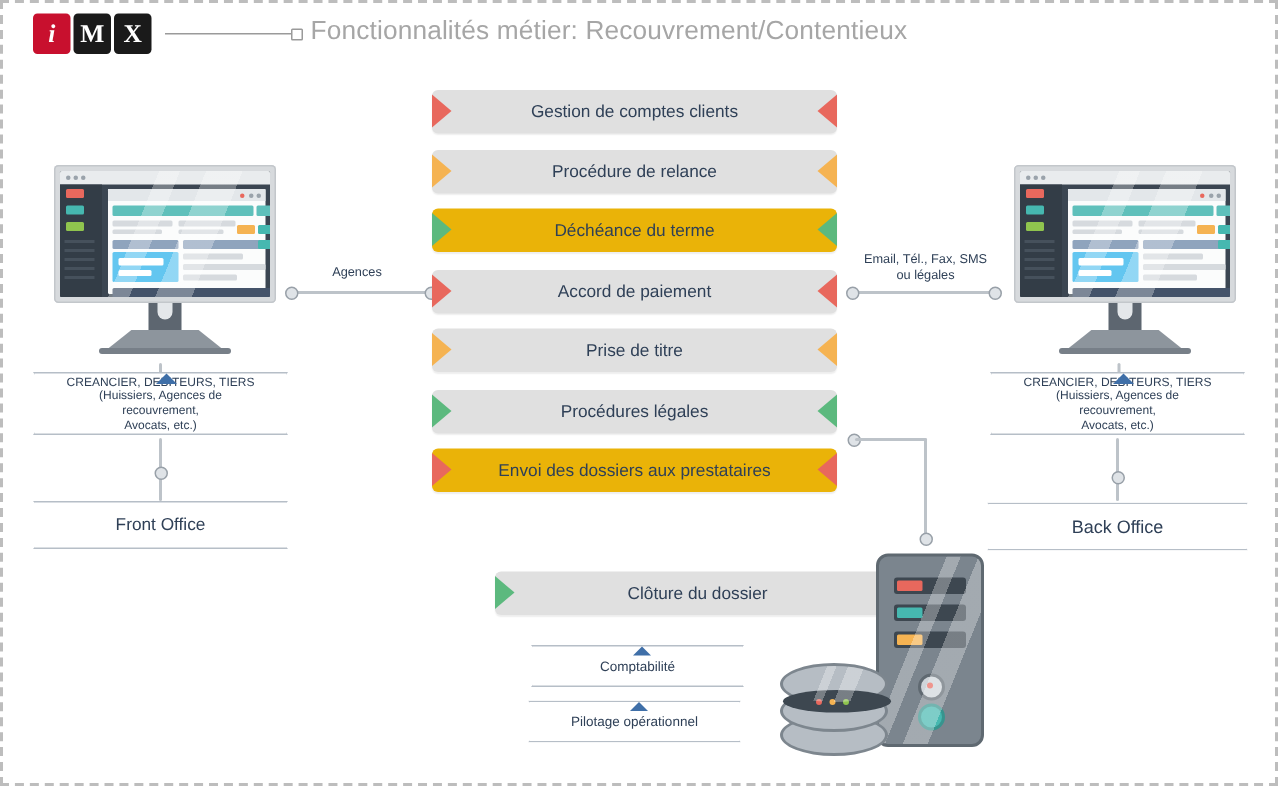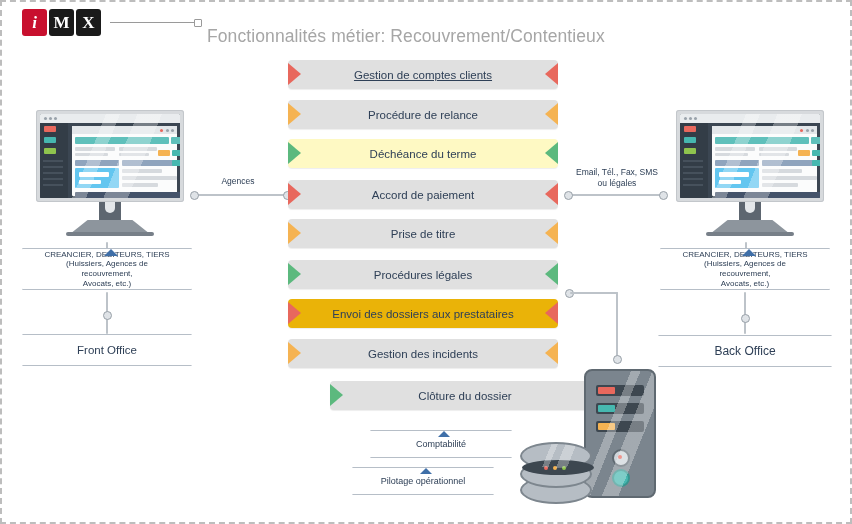--- a/index.html
+++ b/index.html
@@ -45,21 +45,21 @@
   #title-dot{
     position:absolute;
     left:192px; top:17px;
     width:6px;height:6px;
     border:1px solid #9a9a9a;
     background:#ffffff;
     border-radius:1px;
   }
   #title{
     position:absolute;
-    left:205px; top:24px;
+    left:205px; top:8px;
     font-size:17.5px;
     color:#a6a6a6;
     letter-spacing:0.1px;
     white-space:nowrap;
   }
 
   
   .monitor{position:absolute;width:160px;height:132px;}
   .mon-bezel{
     position:absolute;left:6px;top:4px;
@@ -340,31 +340,31 @@
   <div class="conn-dot" style="left:281px;top:189px;"></div>
 
   <div class="conn-lbl" style="left:560px;top:165px;width:110px;">
     <div>Email, Tél., Fax, SMS</div>
     <div>ou légales</div>
   </div>
   <div class="conn-h" style="left:566px;top:192px;width:96px;"></div>
   <div class="conn-dot" style="left:562px;top:189px;"></div>
   <div class="conn-dot" style="left:657px;top:189px;"></div>
 
-  <div class="pbar" style="top: 58px; background: rgb(224, 224, 224); color: rgb(47, 64, 87); text-decoration: underline;">
+  <div class="pbar" style="top: 58px; background: rgb(224, 224, 224); color: rgb(47, 64, 87);">
     <span class="tri-l" style="border-left-color: rgb(232, 104, 93);"></span>
     <span class="tri-r" style="border-right-color: rgb(232, 104, 93);"></span>
     <span class="lbl">Gestion de comptes clients</span>
   </div>
   <div class="pbar" style="top: 98px; background: rgb(224, 224, 224); color: rgb(47, 64, 87);">
     <span class="tri-l" style="border-left-color: rgb(245, 179, 82);"></span>
     <span class="tri-r" style="border-right-color: rgb(245, 179, 82);"></span>
     <span class="lbl">Procédure de relance</span>
   </div>
-  <div class="pbar" style="top: 137px; background: #fef9c3; color: rgb(47, 64, 87);">
+  <div class="pbar" style="top: 137px; background: #eab308; color: rgb(47, 64, 87);">
     <span class="tri-l" style="border-left-color: rgb(92, 185, 126);"></span>
     <span class="tri-r" style="border-right-color: rgb(92, 185, 126);"></span>
     <span class="lbl">Déchéance du terme</span>
   </div>
   <div class="pbar" style="top: 178px; background: rgb(224, 224, 224); color: rgb(47, 64, 87);">
     <span class="tri-l" style="border-left-color: rgb(232, 104, 93);"></span>
     <span class="tri-r" style="border-right-color: rgb(232, 104, 93);"></span>
     <span class="lbl">Accord de paiement</span>
   </div>
   <div class="pbar" style="top: 217px; background: rgb(224, 224, 224); color: rgb(47, 64, 87);">
@@ -375,37 +375,32 @@
   <div class="pbar" style="top: 258px; background: rgb(224, 224, 224); color: rgb(47, 64, 87);">
     <span class="tri-l" style="border-left-color: rgb(92, 185, 126);"></span>
     <span class="tri-r" style="border-right-color: rgb(92, 185, 126);"></span>
     <span class="lbl">Procédures légales</span>
   </div>
   <div class="pbar" style="top: 297px; background: #eab308; color: rgb(47, 64, 87);">
     <span class="tri-l" style="border-left-color: rgb(232, 104, 93);"></span>
     <span class="tri-r" style="border-right-color: rgb(232, 104, 93);"></span>
     <span class="lbl">Envoi des dossiers aux prestataires</span>
   </div>
-  <div class="pbar" style="top: 337px; background: rgb(224, 224, 224); color: rgb(47, 64, 87);">
-    <span class="tri-l" style="border-left-color: rgb(245, 179, 82);"></span>
-    <span class="tri-r" style="border-right-color: rgb(245, 179, 82);"></span>
-    <span class="lbl">Gestion des incidents</span>
-  </div>
   <div class="pbar" style="top: 379px; background: rgb(224, 224, 224); color: rgb(47, 64, 87); margin-left: 42px;">
     <span class="tri-l" style="border-left-color: rgb(92, 185, 126);"></span>
     <span class="tri-r" style="border-right-color: rgb(92, 185, 126);"></span>
     <span class="lbl">Clôture du dossier</span>
   </div>
 
   <div class="conn-dot" style="left:563px;top:287px;"></div>
   <div class="conn-h" style="left:568px;top:290px;width:48px;"></div>
   <div class="conn-v" style="left:614px;top:290px;height:66px;"></div>
   <div class="conn-dot" style="left:611px;top:353px;"></div>
 
-  <div class="ribbon" style="left:368px;top:428px;width:142px;height:28px;font-size:9px;">
+  <div class="ribbon" style="left:352px;top:428px;width:142px;height:28px;font-size:9px;">
     <div class="ribbon-arrow" style="left:67px;top:0px;"></div>
     <div class="rtxt">Comptabilité</div>
   </div>
   <div class="ribbon" style="left:350px;top:465px;width:142px;height:28px;font-size:9px;">
     <div class="ribbon-arrow" style="left:67px;top:0px;"></div>
     <div class="rtxt">Pilotage opérationnel</div>
   </div>
 
   <div id="server">
     <div class="srv-body">

